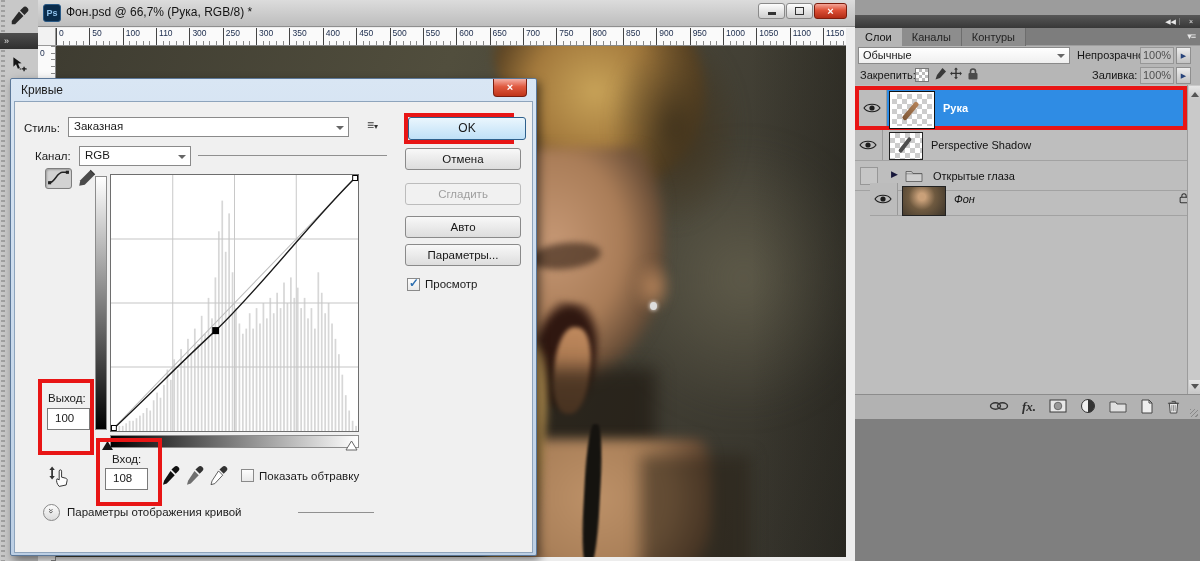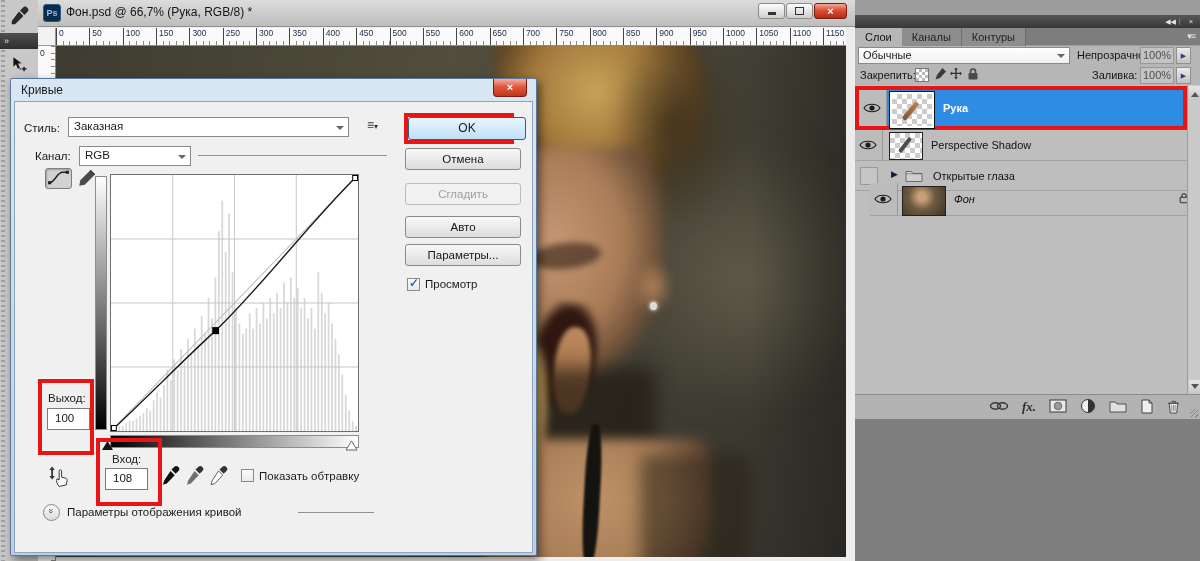--- a/index.html
+++ b/index.html
@@ -156,21 +156,21 @@
       <div class="winbtn" style="right:42px;width:27px;">
           <div class="g-restore"></div>
         </div>
       <div class="winbtn close" style="right:8px;width:33px;"><span>×</span></div>
     </div>
     <div class="ruler-corner"></div>
     <div class="hruler" id="hruler-ticks">
         <span class="htick" style="left: 0px;">0</span>
         <span class="htick" style="left: 33.35px;">50</span>
         <span class="htick" style="left: 66.7px;">100</span>
-        <span class="htick" style="left: 100.05px;">150</span>
+        <span class="htick" style="left: 100.05px;">110</span>
         <span class="htick" style="left: 133.4px;">300</span>
         <span class="htick" style="left: 166.75px;">250</span>
         <span class="htick" style="left: 200.1px;">300</span>
         <span class="htick" style="left: 233.45px;">350</span>
         <span class="htick" style="left: 266.8px;">400</span>
         <span class="htick" style="left: 300.15px;">450</span>
         <span class="htick" style="left: 333.5px;">500</span>
         <span class="htick" style="left: 366.85px;">550</span>
         <span class="htick" style="left: 400.2px;">600</span>
         <span class="htick" style="left: 433.55px;">650</span>

